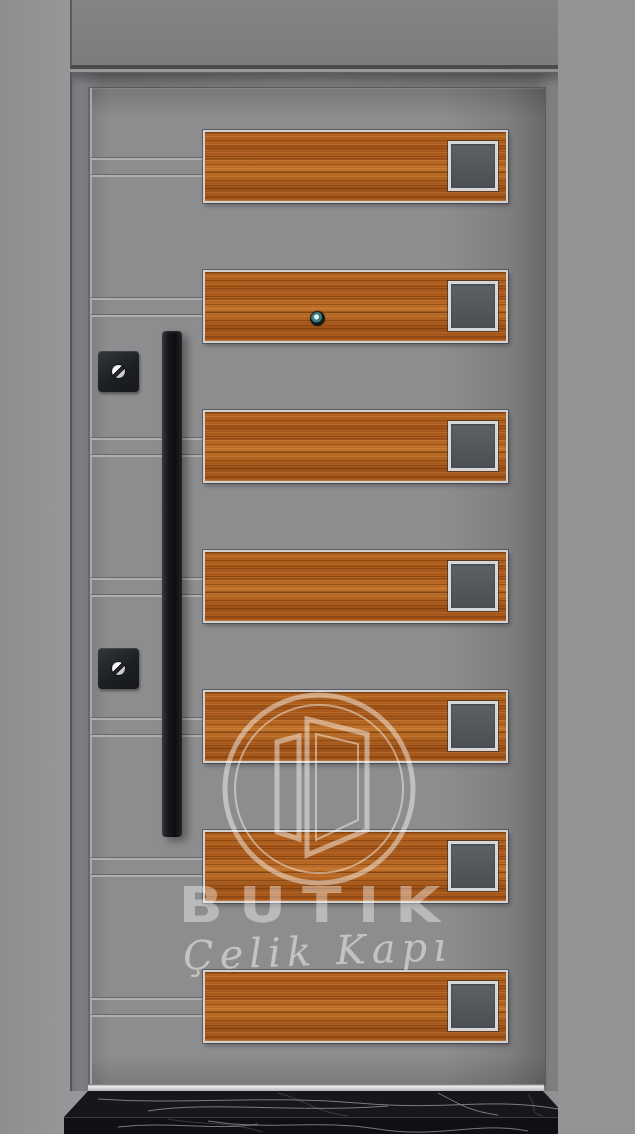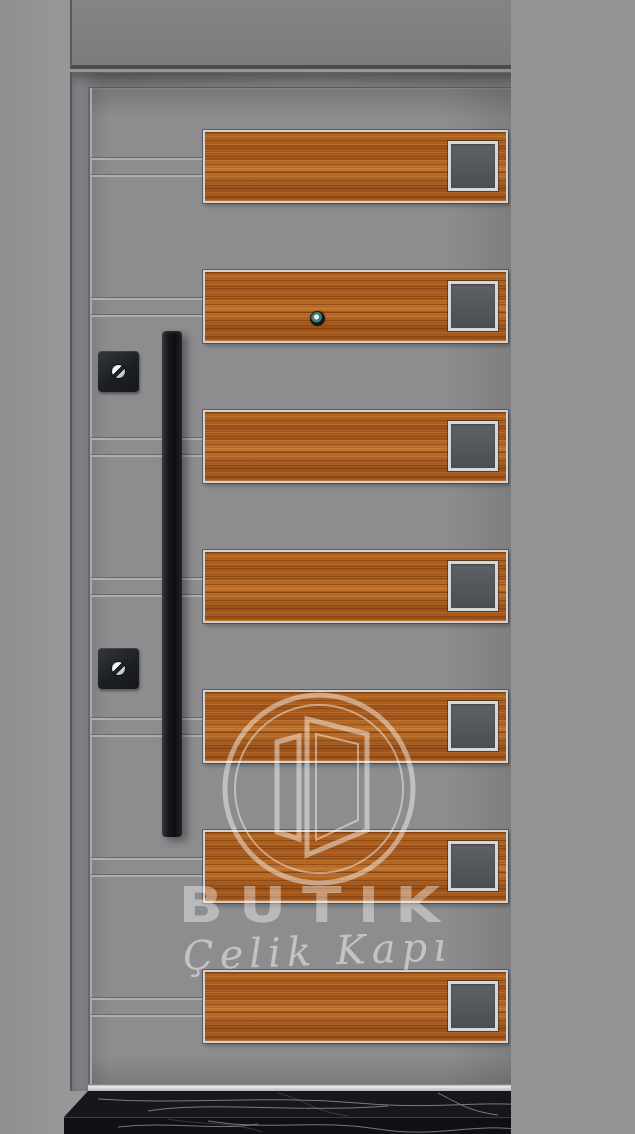--- a/index.html
+++ b/index.html
@@ -1,16 +1,16 @@
 <!DOCTYPE html>
 <html><head>
 <meta charset="utf-8">
 <style>
   html,body{margin:0;padding:0;background:#949496;}
-  .scene{position:relative;width:511px;height:1134px;overflow:hidden;
+  .scene{position:relative;width:558px;height:1134px;overflow:hidden;
          background:linear-gradient(to right,#8e8e90 0,#97979a 12%,#98989b 85%,#909092 100%);
          font-family:"DejaVu Sans","Liberation Sans",sans-serif;}
   
   .transom{position:absolute;left:70px;top:0;width:493px;height:69px;
            background:linear-gradient(to bottom,#848486,#7c7c7e);
            border-left:2px solid #5a5a5c;border-right:2px solid #5a5a5c;
            border-bottom:4px solid #4b4b4d;box-sizing:border-box;}
   
   .frame{position:absolute;left:70px;top:72px;width:493px;height:1019px;
          background:linear-gradient(to right,#85858a 0,#717173 6%,#7a7a7c 50%,#6e6e70 95%,#8a8a8d 100%);

